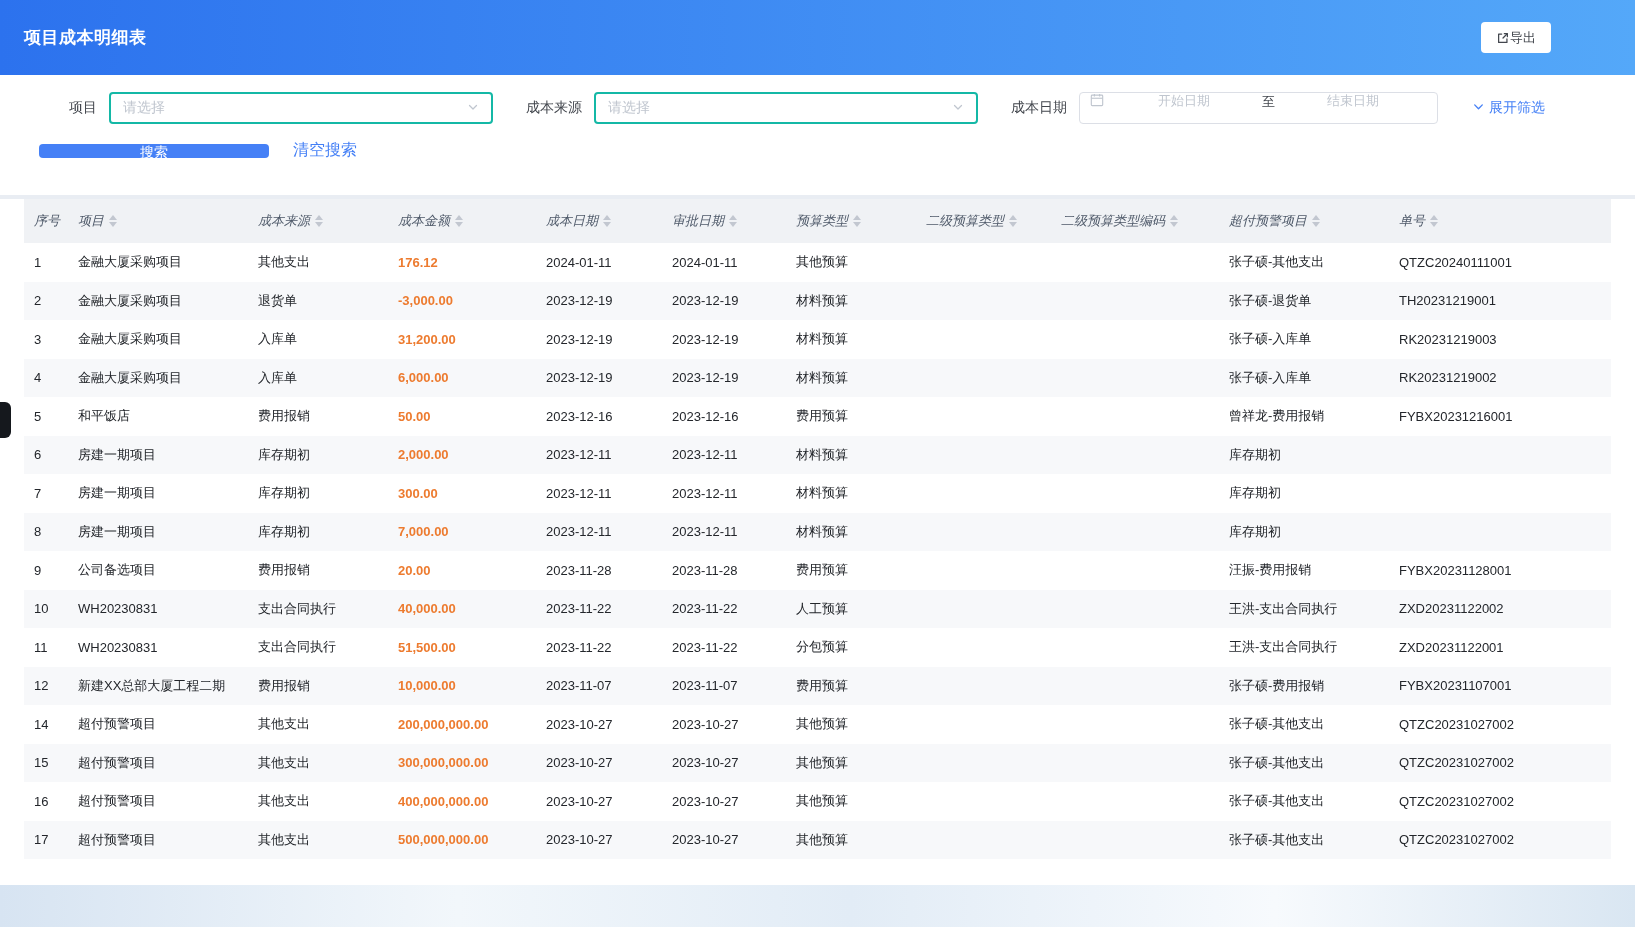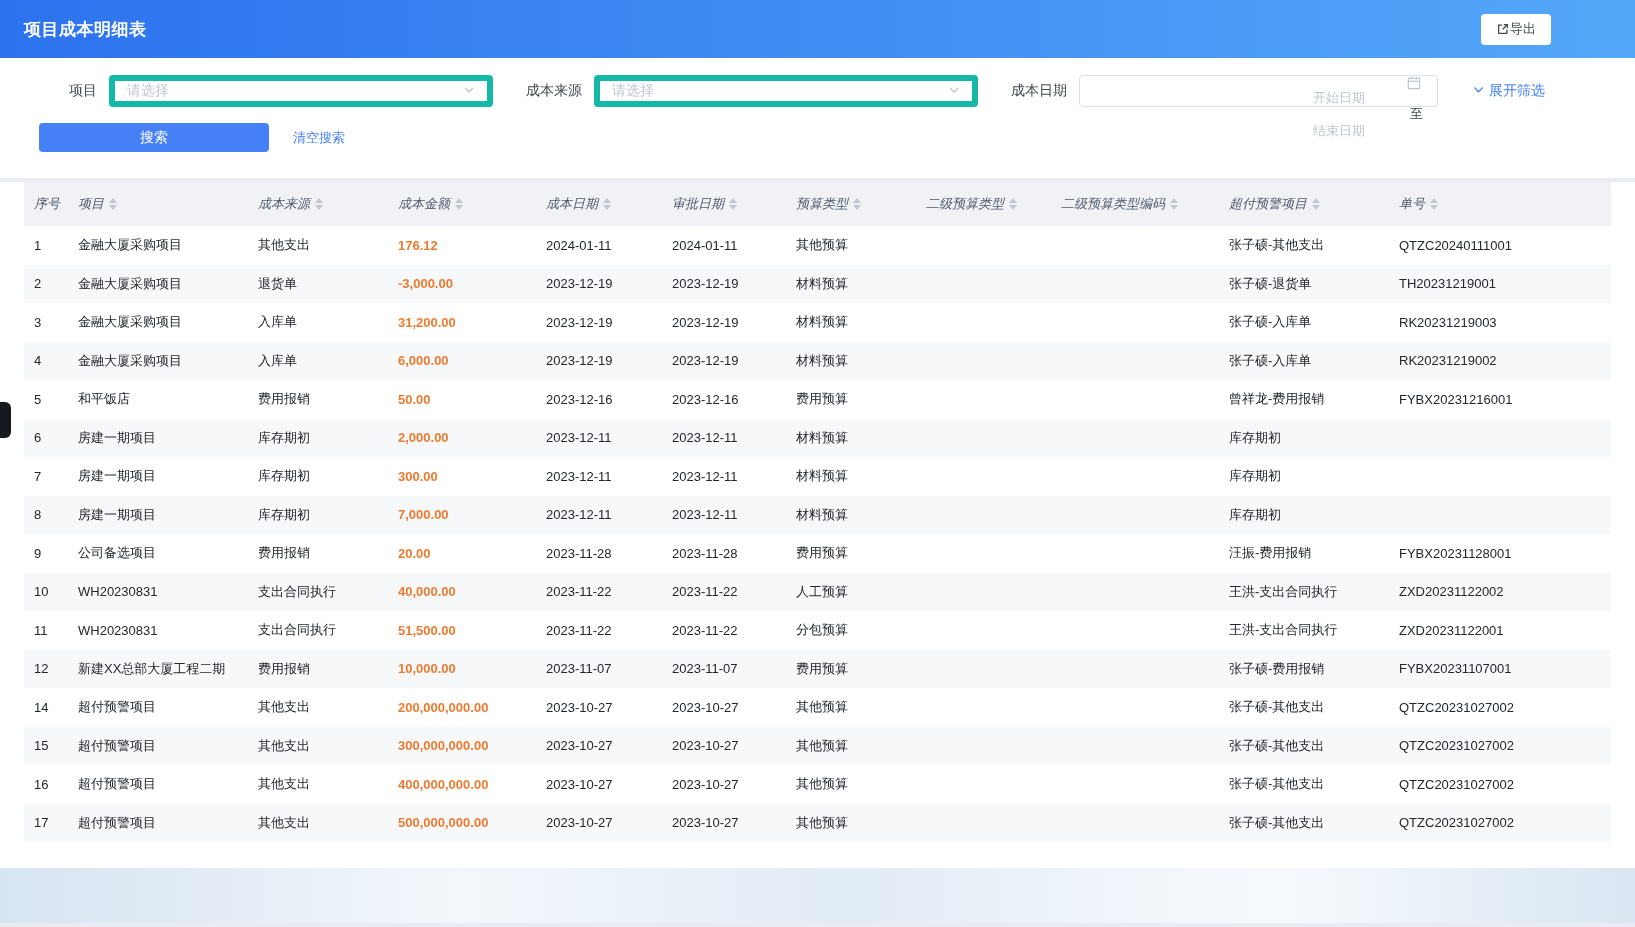--- a/index.html
+++ b/index.html
@@ -4,21 +4,21 @@
 <style>
   * { margin:0; padding:0; box-sizing:border-box; }
   html,body { width:1635px; height:927px; overflow:hidden; }
   body {
     font-family:"Liberation Sans","DejaVu Sans",sans-serif;
     background:#e9edf3;
     color:#23262b;
   }
   
   .app-header {
-    height:58px;
+    height:75px;
     background:linear-gradient(90deg, var(--header-gradient-start,#2C72EE), var(--header-gradient-end,#54A8F9));
     display:flex; align-items:center;
     padding:0 84px 0 24px;
   }
   .app-header h1 { flex:1; color:#fff; font-size:17px; font-weight:700; letter-spacing:.5px; }
   .export-btn {
     display:inline-flex; align-items:center; gap:0;
     background:#fff; border:none; border-radius:4px;
     height:31px; padding:0 15px;
     font-size:13px; color:#42464d; cursor:pointer;
@@ -31,54 +31,54 @@
     padding:17px 90px 0 24px;
   }
   .filter-row { display:flex; align-items:center; }
   .filter-item { display:flex; align-items:center; margin-right:16px; }
   .filter-item label {
     width:73px; text-align:right; margin-right:12px;
     font-size:14px; color:#42464d; white-space:nowrap;
   }
   .select {
     width:384px; height:32px;
-    border:6px solid #14b8a6; border-radius:4px;
+    border:2px solid #14b8a6; border-radius:4px;
     display:flex; align-items:center; justify-content:space-between;
     padding:0 12px; background:#fff; cursor:pointer;
   }
   .select .placeholder { font-size:14px; color:#c0c6cf; }
   .date-range {
     width:359px; height:32px;
     border:1px solid #dcdfe6; border-radius:4px;
-    display:flex; align-items:flex-end;
-    padding:0 10px; background:#fff;flex-direction:column;
+    display:flex; align-items:flex-start;
+    padding:0 10px; background:#fff;
   }
   .date-range input {
     flex:1; min-width:0; border:none; outline:none;
     font-size:13px; text-align:center; color:#42464d;
     font-family:inherit; background:transparent;
   }
   .date-range input::placeholder { color:#c0c6cf; }
   .date-range .sep { font-size:13px; color:#42464d; padding:0 4px; }
   .cal-icon { margin-right:6px; display:flex; }
   .expand-link {
     margin-left:auto; display:inline-flex; align-items:center; gap:4px;
     color:var(--accent-blue,#4580F6); font-size:14px; cursor:pointer; text-decoration:none;
     white-space:nowrap;
   }
   .filter-actions { margin-top:16px; padding-left:15px; display:flex; align-items:center; }
   .search-btn {
-    width:230px; height:29px;
+    width:230px; height:14px;
     background:var(--accent-blue,#4580F6); color:#fff;
     border:none; border-radius:4px; font-size:14px; cursor:pointer;
     font-family:inherit;
   }
   .clear-link {
     margin-left:24px; color:var(--accent-blue,#4580F6);
-    font-size:13px; cursor:pointer; text-decoration:none;
+    font-size:16px; cursor:pointer; text-decoration:none;
   }
   
   .table-panel {
     margin-top:4px; background:#fff;
     height:686px; overflow:hidden;
     padding:0 24px;
   }
   table { width:100%; border-collapse:collapse; table-layout:fixed; }
   thead th {
     height:44px; background:#f0f2f5;

